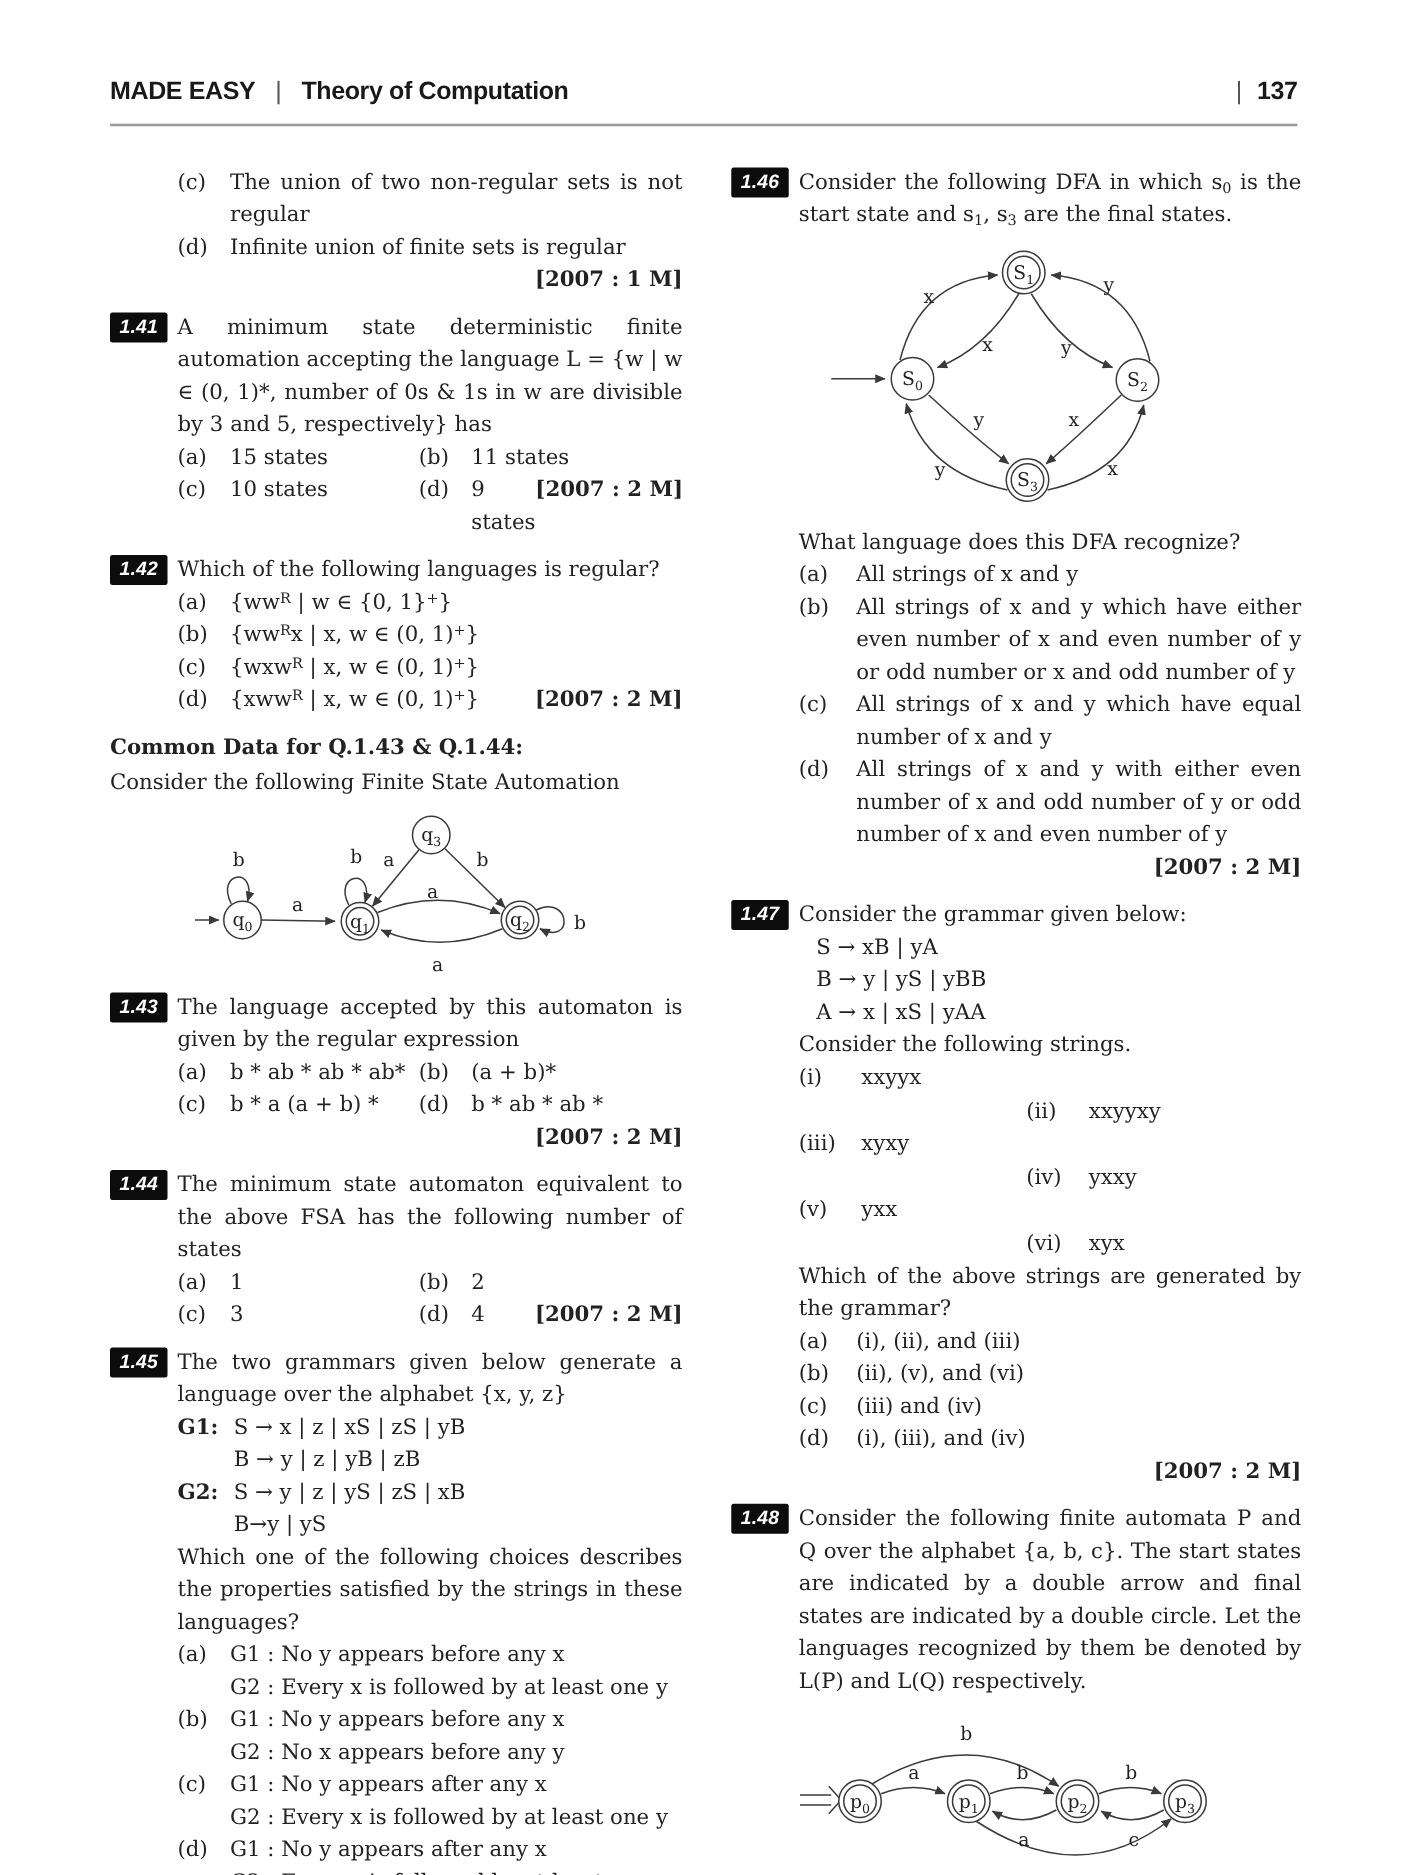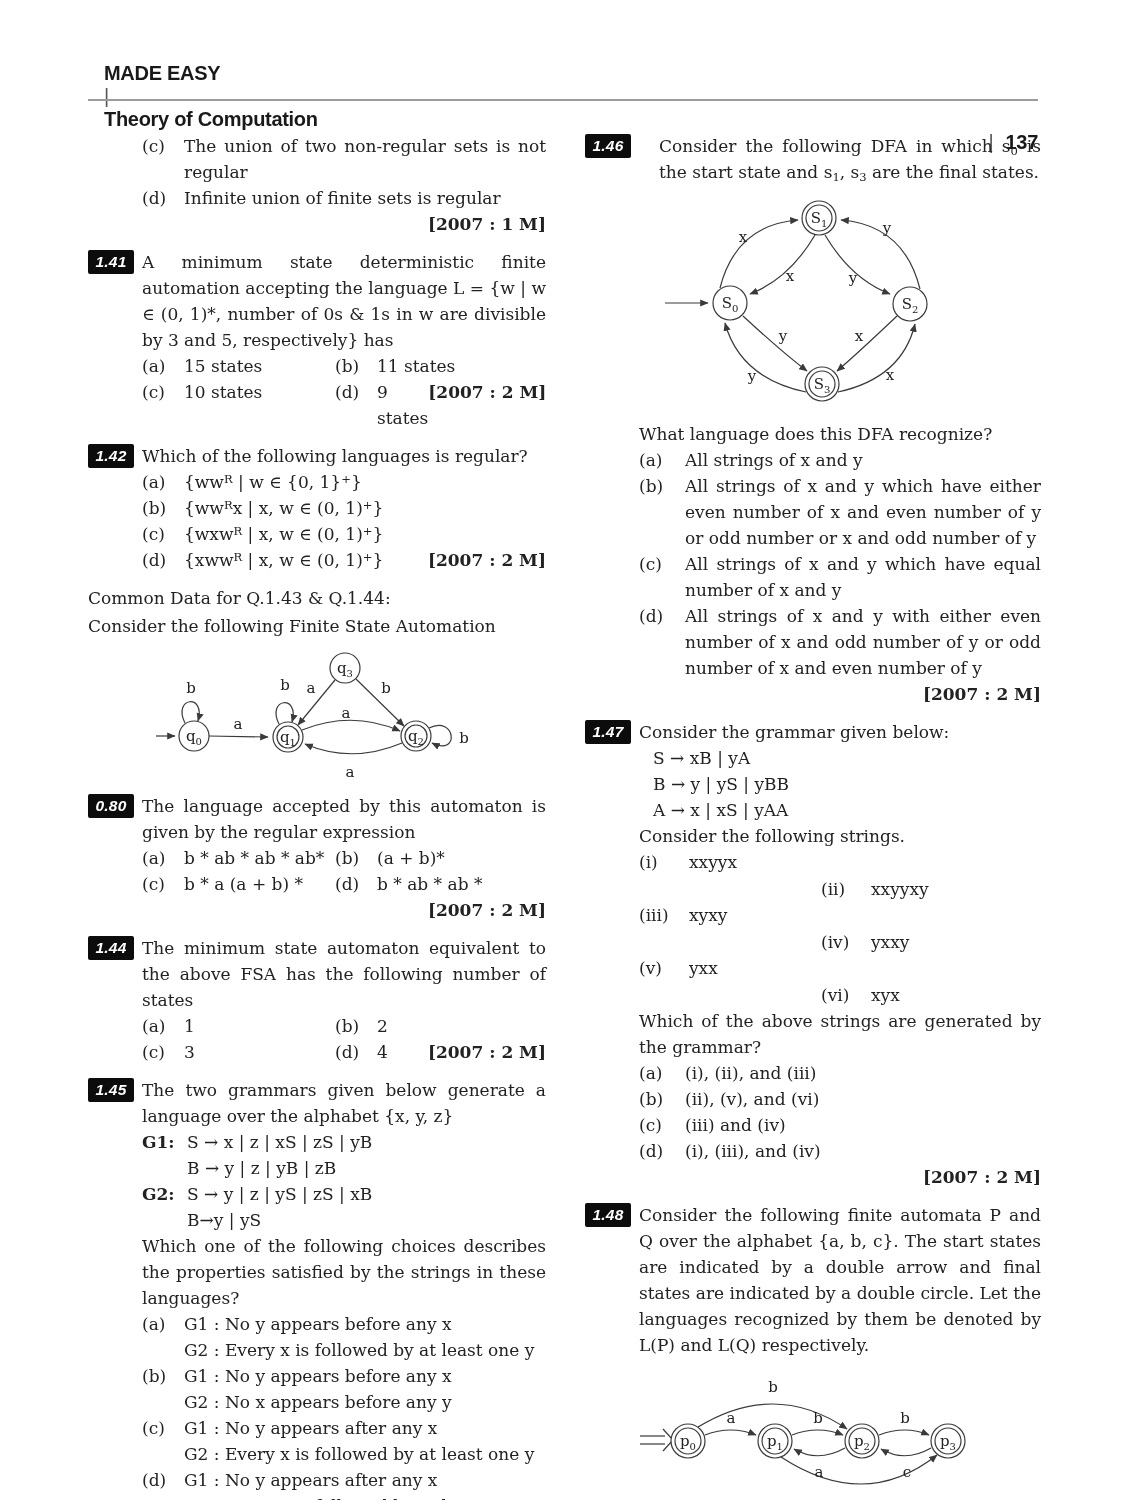--- a/index.html
+++ b/index.html
@@ -2,21 +2,21 @@
 <html><head>
 <meta charset="utf-8">
 <style>
   * { margin:0; padding:0; box-sizing:border-box; }
   html,body { width:1125px; height:1500px; background:#ffffff; overflow:hidden; }
   .page { position:relative; width:1125px; height:1500px; background:#fff;
           font-family:"DejaVu Serif","Liberation Serif",serif; color:#222; }
   
   .hdr { position:absolute; top:62px; left:88px; width:950px; display:flex; align-items:baseline;
          font-family:"Liberation Sans",sans-serif; font-weight:bold; font-size:20px; color:#191919;
-         letter-spacing:-0.3px;flex-direction:column; }
+         letter-spacing:-0.3px; }
   .hdr .sep { margin:0 16px; color:#555; font-weight:400; }
   .hdr .pg { margin-left:auto; display:flex; align-items:baseline; }
   .hdr .psep { margin-right:12px; color:#555; font-weight:400; }
   .rule { position:absolute; top:99px; left:88px; width:950px; height:2px; background:#9b9b9b; }
   
   .col { position:absolute; top:133px; font-size:17px; line-height:26px; }
   .col.left  { left:88px;  width:458px; }
   .col.right { left:585px; width:456px; }
   
   .q { display:flex; margin-bottom:12px; }
@@ -30,21 +30,21 @@
   .opt { display:flex; }
   .olabel { flex:0 0 42px; }
   .olabel.w { flex:0 0 46px; }
   .otext { flex:1; min-width:0; }
   .otext.j { text-align:justify; }
   .opts2 { display:flex; }
   .opts2 .o1 { flex:0 0 193px; display:flex; }
   .opts2 .o2 { flex:1; display:flex; }
   .marksline { font-weight:bold; text-align:right; }
   .marks-inline { margin-left:auto; font-weight:bold; white-space:nowrap; }
-  .heading { font-weight:normal; margin-bottom:2px; }
+  .heading { font-weight:bold; margin-bottom:2px; }
   
   .grow { display:flex; }
   .glabel { flex:0 0 45px; font-weight:bold; }
   .gindent { margin-left:45px; }
   .prod { margin-left:14px; }
   
   .srow { display:flex; }
   .srow .s1 { flex:0 0 182px; display:flex; }
   .srow .s2 { flex:1; display:flex;margin-top:27px; }
   .slabel { flex:0 0 50px; }
@@ -180,21 +180,21 @@
         <text x="157" y="43">b</text>
         <text x="183" y="46">a</text>
         <text x="258" y="46">b</text>
         <text x="218" y="71">a</text>
         <text x="222" y="130">a</text>
         <text x="336" y="96">b</text>
       </g>
     </svg>
 
     <div class="q">
-      <div class="qbadge">0.80</div>
+      <div class="qbadge">1.43</div>
       <div class="qbody">
         <div class="qtext">The language accepted by this automaton is given by the regular expression</div>
         <div class="opts2">
           <div class="o1">
               <span class="olabel">(a)</span>
               <span class="otext">b * ab * ab * ab*</span>
             </div>
           <div class="o2">
               <span class="olabel">(b)</span>
               <span class="otext">(a + b)*</span>
@@ -273,21 +273,21 @@
           <span class="olabel">(d)</span>
           <span class="otext"><span>G1 : No y appears after any x</span><br><span>G2 : Every y is followed by at least one x</span></span>
         </div>
 
       </div>
     </div>
   </div>
 
   <div class="col right">
 
-    <div class="q" style="margin-bottom:4px;gap:20px;">
+    <div class="q" style="margin-bottom:4px;">
       <div class="qbadge">1.46</div>
       <div class="qbody">
         <div class="qtext">Consider the following DFA in which s<sub>0</sub> is the start state and s<sub>1</sub>, s<sub>3</sub> are the final states.</div>
       </div>
     </div>
 
     <svg class="fig dfa" width="370" height="224" viewBox="0 0 370 224">
       <defs>
         <marker id="m-dfa" markerWidth="8" markerHeight="7" refX="6.5" refY="3" orient="auto">
           <path d="M0,0 L7,3 L0,6 z" fill="#3a3a3a"></path>

